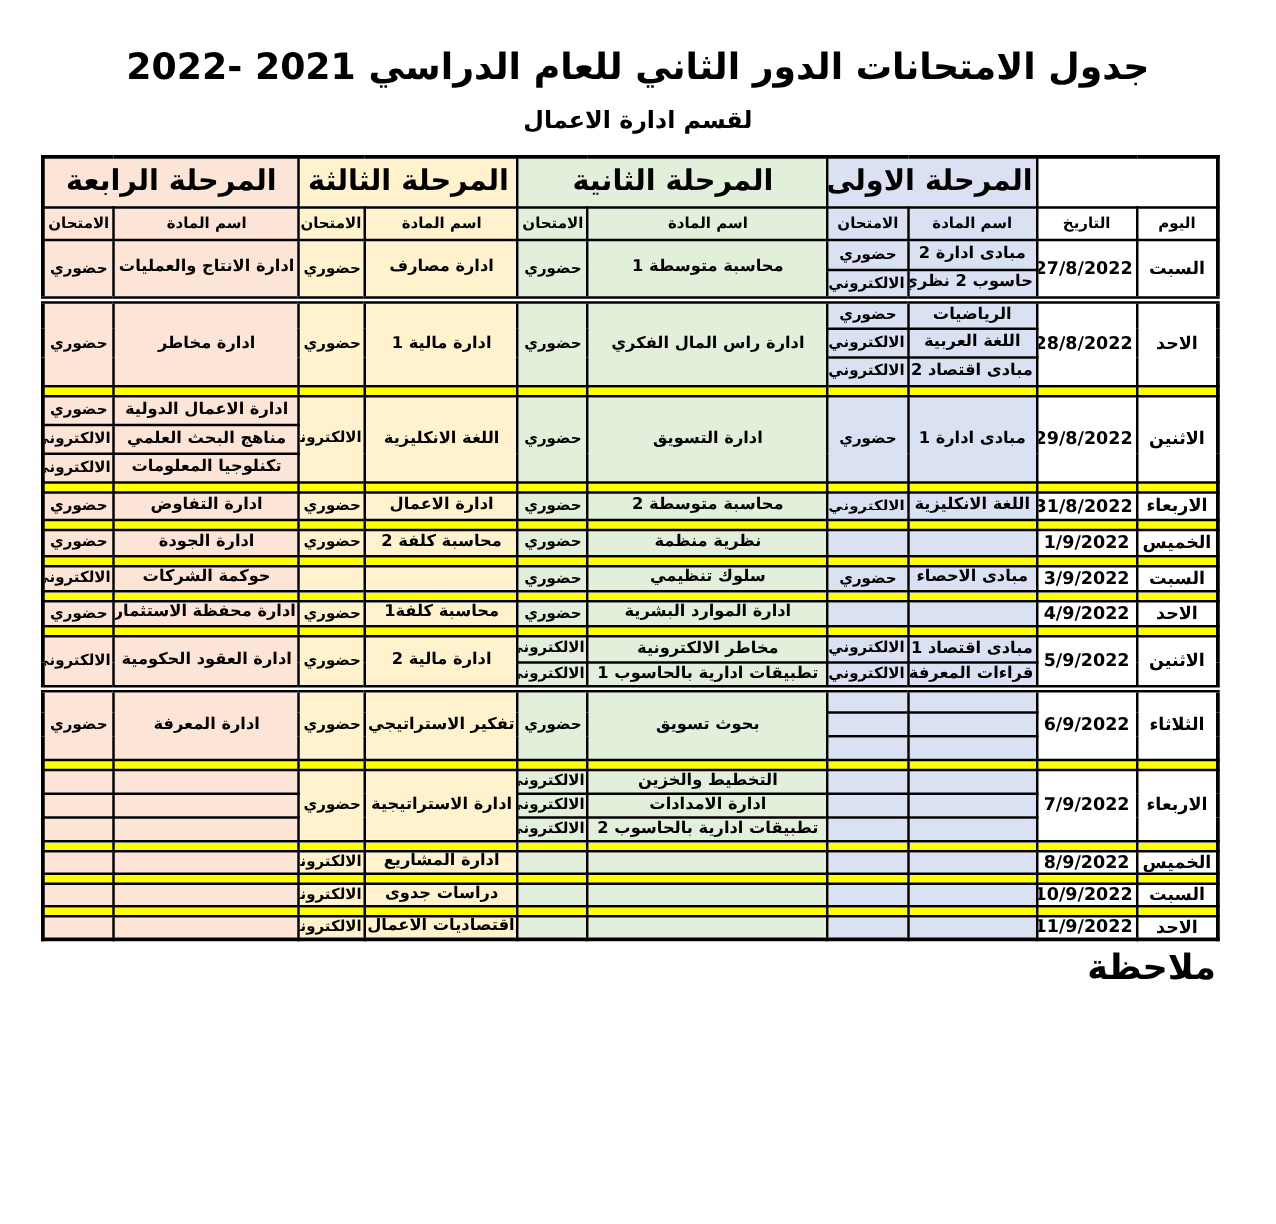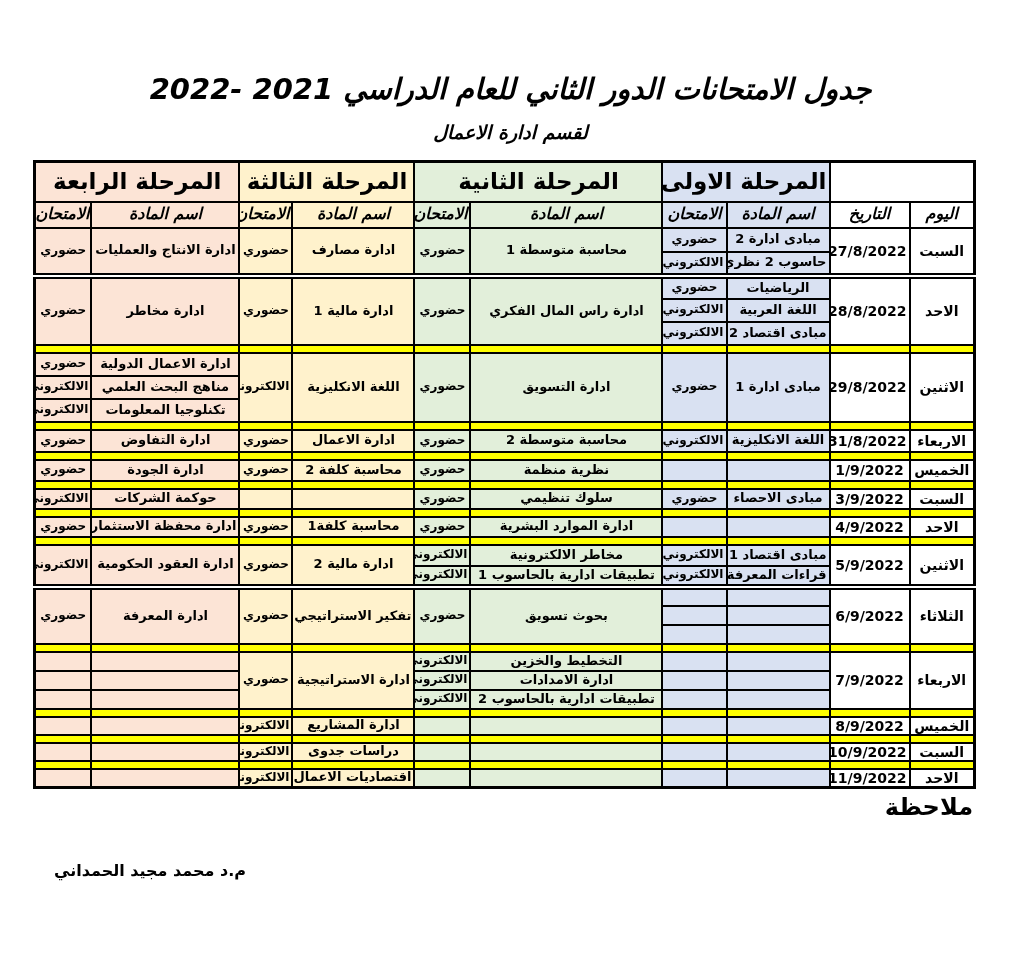--- a/index.html
+++ b/index.html
@@ -2,46 +2,46 @@
 <html lang="ar" style="--s1: #d9e1f2; --s2: #e2efda; --s3: #fff2cc; --s4: #fce4d6; --sep: #ffff00;"><head>
 <meta charset="utf-8">
 <style>
   html,body{margin:0;padding:0;}
   body{background:#ffffff;}
   .page{
     width:1021px;height:979px;background:#ffffff;position:relative;
     font-family:"DejaVu Sans",sans-serif;font-weight:bold;direction:rtl;color:#000;
     overflow:hidden;
   }
-  .titles{text-align:center;padding-top:72px;font-style:italic;}
+  .titles{text-align:center;padding-top:36px;}
   .title1{font-size:29px;line-height:1.2;}
   .title2{font-size:19px;line-height:1.2;margin-top:14px;}
 
   table.sched{
     border-collapse:collapse;table-layout:fixed;width:940px;
     margin:16px 45px 0 36px;border:3px solid #000;
   }
   .sched th,.sched td{
     border:2px solid #000;padding:0 2px;overflow:hidden;white-space:nowrap;
     text-align:center;vertical-align:middle;line-height:1.15;
   }
   .hrow1 th{height:38px;font-size:23px;}
-  .hrow2 th{height:24px;font-size:16px;font-style:italic;}
+  .hrow2 th{height:24px;font-size:12px;}
   .corner{background:#ffffff;}
   .s1{background:var(--s1);}
   .s2{background:var(--s2);}
   .s3{background:var(--s3);}
   .s4{background:var(--s4);}
   .day,.date{background:#ffffff;font-size:14px;}
   .subcell{font-size:13px;}
   .excell{font-size:12px;}
   .sep td{background:var(--sep);height:6px;padding:0;border-top:2px solid #000;border-bottom:2px solid #000;}
   .block-top td{border-top:6px double #000;}
 
-  .note-heading{text-align:right;margin:4px 48px 0 0;font-size:24px;}
+  .note-heading{text-align:right;margin:4px 48px 0 0;font-size:28px;}
   .note-body{text-align:center;font-size:19px;margin-top:6px;}
   .signature{position:absolute;left:45px;top:856px;width:210px;text-align:center;font-size:16px;line-height:1.9;}
 </style>
 </head>
 <body>
 
 <div class="page">
 
   <div class="titles">
     <div class="title1">جدول الامتحانات الدور الثاني للعام الدراسي 2021 -2022</div>
@@ -408,16 +408,15 @@
           <td class="excell s3">الالكتروني</td>
           <td class="subcell s4"></td>
           <td class="excell s4"></td>
         </tr>
       </tbody>
   </table>
 
   <div class="note-heading">ملاحظة</div>
 
   <div class="signature">
-    <div>م.د محمد مجيد الحمداني</div>
   </div>
 
 </div>
 
 </body></html>

